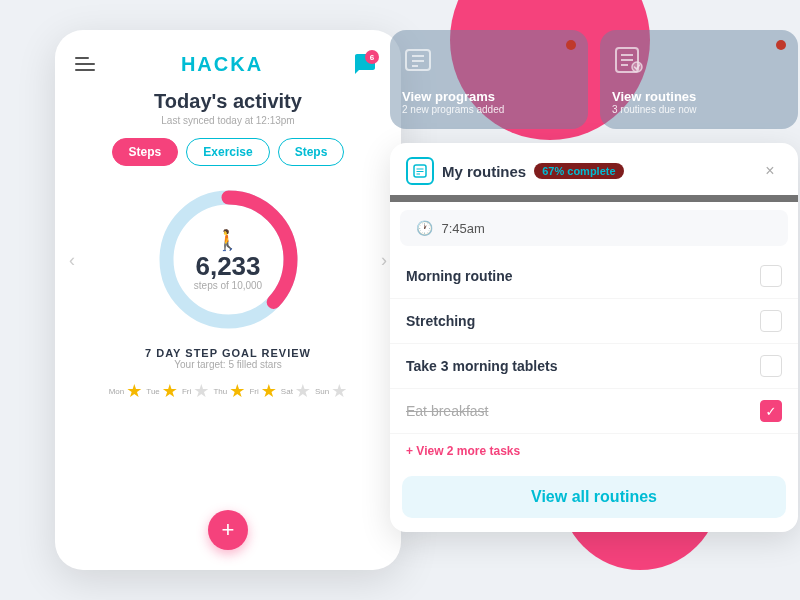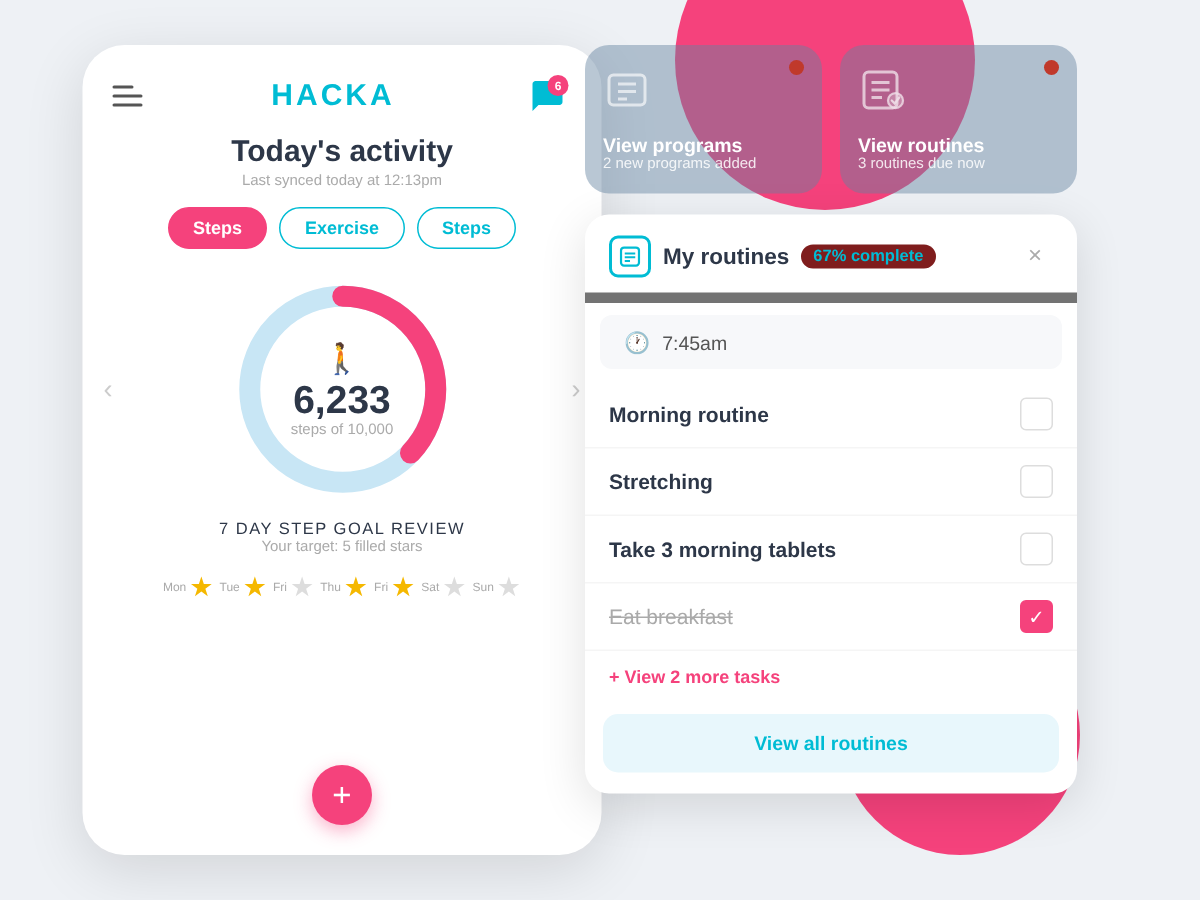--- a/index.html
+++ b/index.html
@@ -134,21 +134,21 @@
       top: 50%; transform: translateY(-50%);
       font-size: 18px; color: #ccc; cursor: pointer;
     }
     .nav-arrow.left { left: 4px; }
     .nav-arrow.right { right: 4px; }
 
     .goal-review {
       text-align: center;
       margin: 10px 0 4px;
     }
-    .goal-title { font-size: 11px; font-weight: 400; color: #2d3748; letter-spacing: 1px; }
+    .goal-title { font-size: 11px; font-weight: 700; color: #2d3748; letter-spacing: 1px; }
     .goal-target { font-size: 10px; color: #aaa; }
 
     .stars-row {
       display: flex;
       justify-content: center;
       gap: 4px;
       padding: 6px 20px;
     }
     .star-col { display: flex; flex-direction: row; align-items: center; gap: 2px; }
     .star-label { font-size: 8px; color: #aaa; }
@@ -169,21 +169,21 @@
       box-shadow: 0 4px 12px rgba(245,66,124,0.4);
       cursor: pointer;
       z-index: 5;
     }
 
     
     .right-panel {
       position: absolute;
       left: 390px;
       top: 30px;
-      width: 328px;
+      width: 408px;
       z-index: 2;
     }
 
     
     .top-cards {
       display: flex;
       gap: 12px;
       margin-bottom: 14px;
     }
     .top-card {
@@ -290,21 +290,21 @@
       cursor: pointer;
     }
 
     .view-all-btn {
       display: block;
       width: calc(100% - 24px);
       margin: 8px 12px 14px;
       padding: 12px;
       background: #e8f7fc;
       color: #00bcd4;
-      font-size: 13px;
+      font-size: 16px;
       font-weight: 700;
       text-align: center;
       border-radius: 10px;
       border: none;
       cursor: pointer;
     }
   </style>
 </head>
 <body>
 

